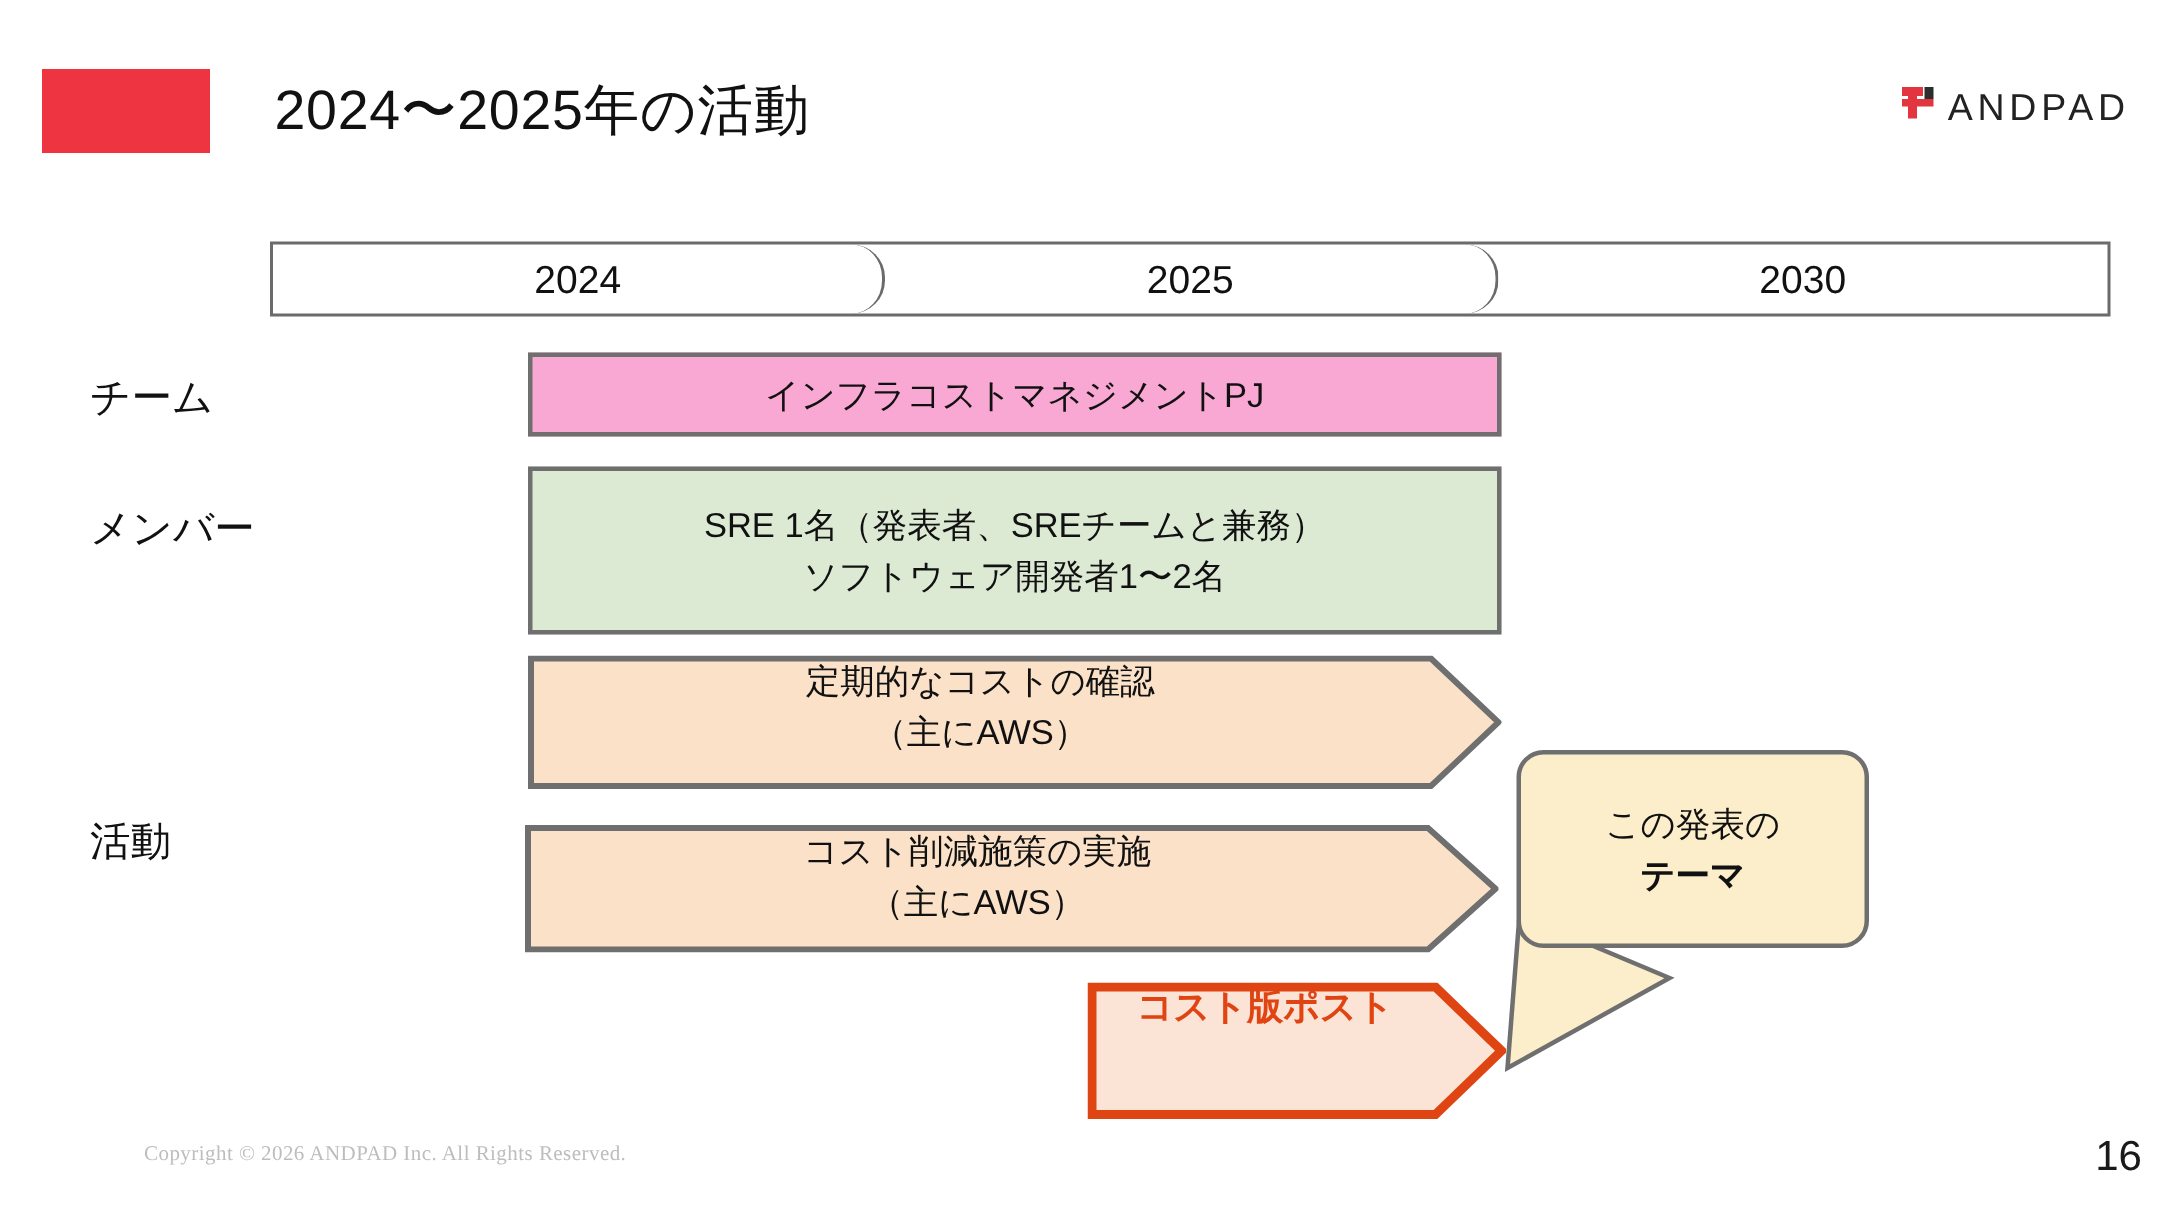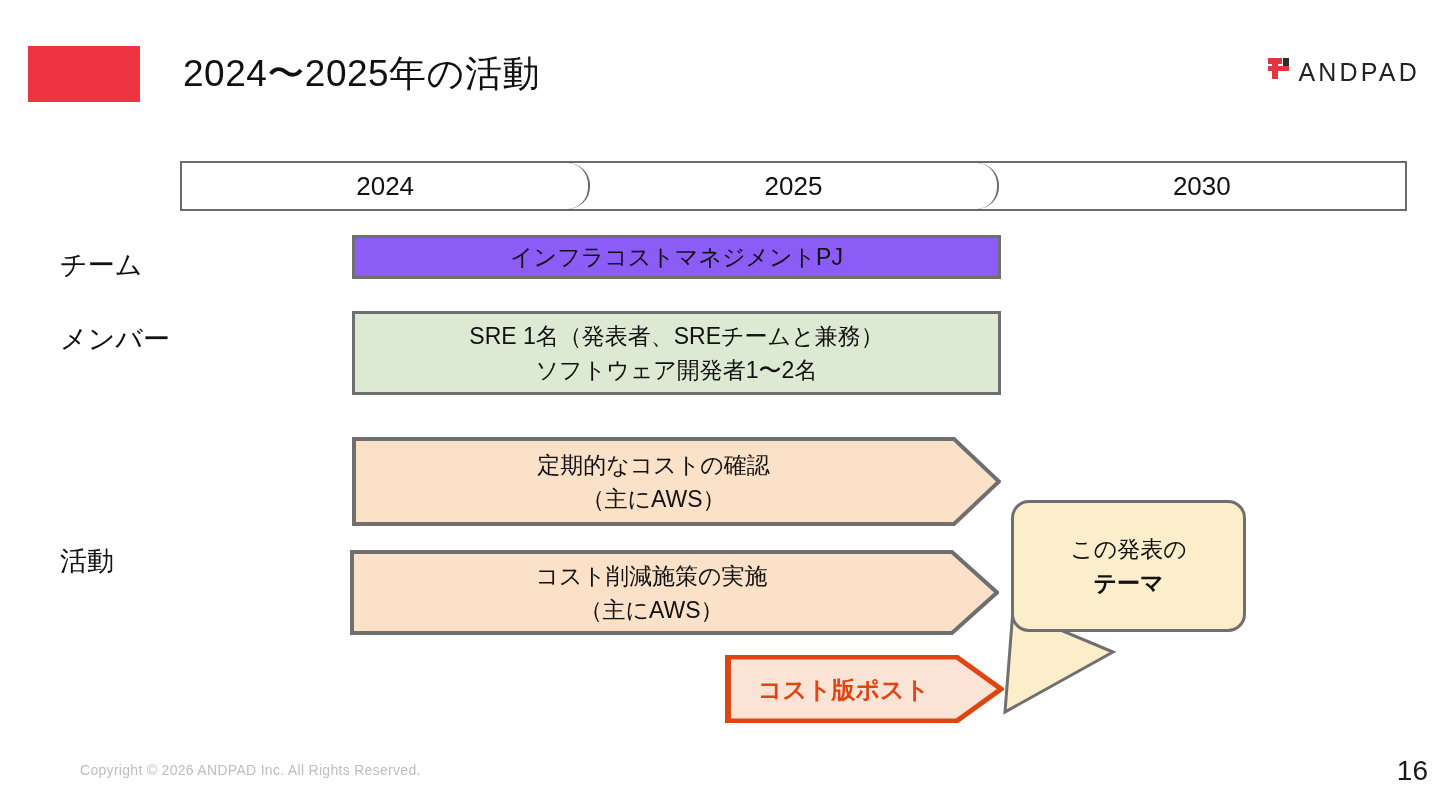--- a/index.html
+++ b/index.html
@@ -96,55 +96,55 @@
 
   
   .row-label {
     position: absolute;
     left: 32px;
     font-size: 27px;
     color: #111111;
     white-space: nowrap;
   }
   .row-label.team    { top: 247px; }
-  .row-label.member  { top: 321px; }
+  .row-label.member  { top: 334px; }
   .row-label.act     { top: 543px; }
 
   
   .bar {
     position: absolute;
     border: 3px solid #6f6f6f;
     box-sizing: border-box;
     display: flex;
     flex-direction: column;
     align-items: center;
     justify-content: center;
     text-align: center;
     font-size: 23px;
     line-height: 34px;
     color: #111111;
   }
   .bar-team {
     left: 324px; top: 235px;
-    width: 649px; height: 44px;
-    background: #8b5cf6;
+    width: 649px; height: 56px;
+    background: #f9a8d4;
   }
   .bar-member {
     left: 324px; top: 311px;
-    width: 649px; height: 84px;
+    width: 649px; height: 112px;
     background: #dce9d3;
   }
 
   
   .chev {
     position: absolute;
     display: flex;
     flex-direction: column;
     align-items: center;
-    justify-content: center;
+    justify-content: flex-start;
     text-align: center;
     font-size: 23px;
     line-height: 34px;
     color: #111111;
   }
   .chev .chev-shape {
     position: absolute;
     left: 0; top: 0;
     width: 100%; height: 100%;
     z-index: 0;
@@ -152,21 +152,21 @@
   .chev .chev-text {
     position: relative;
     z-index: 1;
     padding-right: 46px;
   }
   .chev-a { left: 324px; top: 437px; width: 649px; height: 89px; }
   .chev-b { left: 322px; top: 550px; width: 649px; height: 85px; }
 
   
   .chev-red {
-    left: 697px; top: 655px; width: 279px; height: 68px;
+    left: 697px; top: 655px; width: 279px; height: 91px;
   }
   .chev-red .chev-text {
     color: #e04413;
     font-weight: bold;
     font-size: 24px;
     line-height: 33px;
     padding-right: 42px;
   }
 
   
@@ -193,24 +193,25 @@
     position: absolute;
     left: 955px; top: 600px;
     width: 150px; height: 120px;
     z-index: 2;
     overflow: visible;
   }
 
   
   .footer-copy {
     position: absolute;
-    left: 52px; top: 762px;
+    left: 68px; top: 762px;
     font-size: 14px;
     color: #bdbdbd;
     letter-spacing: 0.3px;
+    font-family: Liberation Serif, serif;
   }
   .page-number {
     position: absolute;
     right: 40px; top: 755px;
     font-size: 28px;
     color: #1a1a1a;
   }
 </style>
 </head>
 <body>

